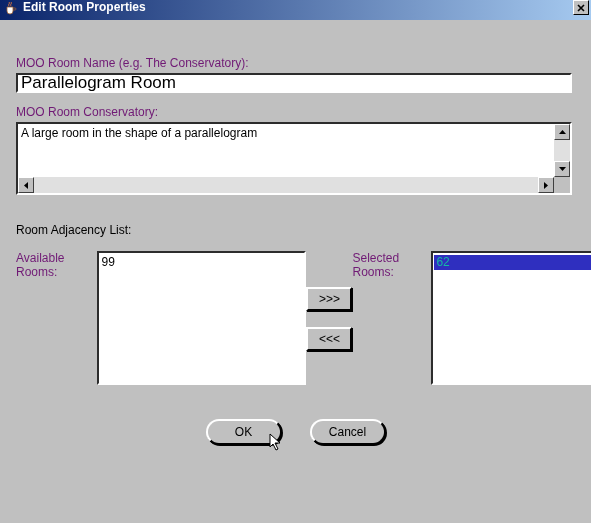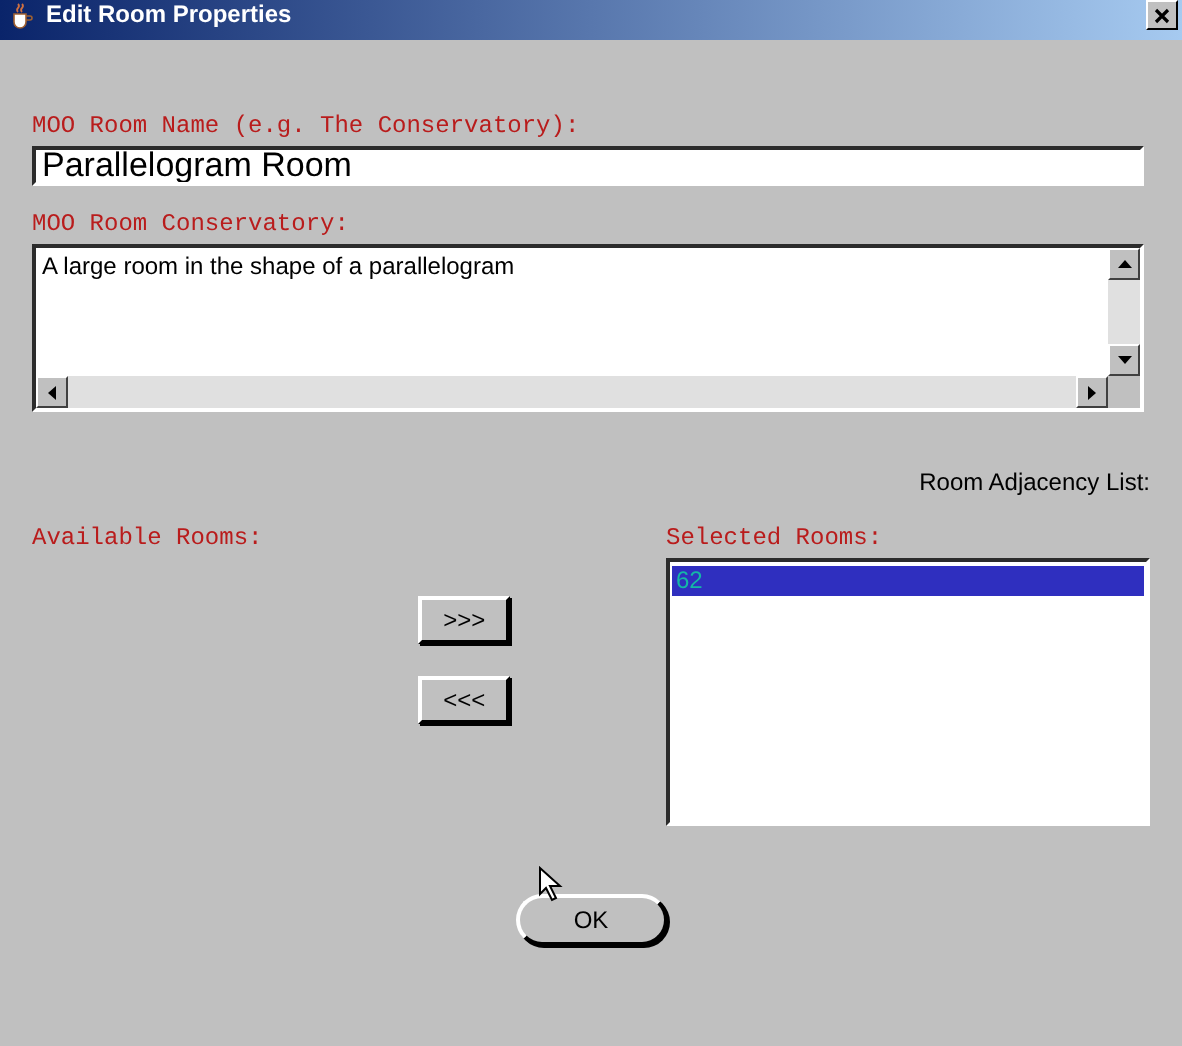--- a/index.html
+++ b/index.html
@@ -40,41 +40,40 @@
     color: #000;
     line-height: 1;
     cursor: default;
   }
   .content {
     padding: 14px 16px 10px 16px;
   }
   .label {
     display: block;
     margin-bottom: 3px;
-    color: #b91c1c;
-    font-family: Liberation Mono, monospace;
+    color: #701a75;
   }
   .sunken {
     border: 2px inset #fff;
     border-top-color: #808080;
     border-left-color: #808080;
     border-right-color: #fff;
     border-bottom-color: #fff;
     background: #fff;
   }
   .text-input {
     width: 556px;
     height: 20px;
     padding: 2px 3px;
     font-family: Arial; font-size: 17px;
     outline: none;
   }
   .desc-wrap {
     width: 556px;
-    height: 84px;
+    height: 73px;
     position: relative;
     padding: 0;
     display: flex;
     flex-direction: column;
   }
   .desc-body {
     flex: 1;
     display: flex;
   }
   .desc-text {
@@ -104,31 +103,31 @@
     border-bottom-color: #404040;
     display:flex;align-items:center;justify-content:center;
     font-size: 8px;
     color: #000;
   }
   .scroll-track { flex:1; background: #e0e0e0; }
   .hscroll .scroll-btn { }
   .hscroll-corner { width:16px; height:16px; background:#c0c0c0; }
   .section-gap { height: 28px; }
   .center-label {
-    text-align: right;
+    text-align: left;
     margin-bottom: 14px;
   }
   .adj-row {
     display: flex;
     align-items: flex-start;
     gap: 0;
   }
   .col {
     display: flex;
-    flex-direction: column;
+    flex-direction: row;
   }
   .listbox {
     width: 242px;
     height: 134px;
     padding: 2px 1px;
     overflow: hidden;
   }
   .list-item {
     padding: 0 2px;
     height: 15px;
@@ -237,36 +236,40 @@
     </div>
   </div>
 
   <div class="section-gap"></div>
 
   <div class="center-label">Room Adjacency List:</div>
 
   <div class="adj-row">
     <div class="col">
       <span class="label">Available Rooms:</span>
+      <div class="sunken listbox">
+        <div class="list-item">99</div>
+      </div>
     </div>
 
     <div class="mid-col">
       <div class="btn move-btn">&gt;&gt;&gt;</div>
       <div class="btn move-btn">&lt;&lt;&lt;</div>
     </div>
 
     <div class="col">
       <span class="label">Selected Rooms:</span>
       <div class="sunken listbox">
         <div class="list-item selected">62</div>
       </div>
     </div>
   </div>
 
   <div class="footer">
     <div class="btn dlg-btn">OK</div>
+    <div class="btn dlg-btn">Cancel</div>
   </div>
 
 </div>
 
 <svg class="cursor" viewBox="0 0 14 20">
   <path d="M1 1 L1 14 L4 11 L7 17 L9 16 L6 10 L11 10 Z" fill="#fff" stroke="#000" stroke-width="1"></path>
 </svg>
 
 </body></html>

